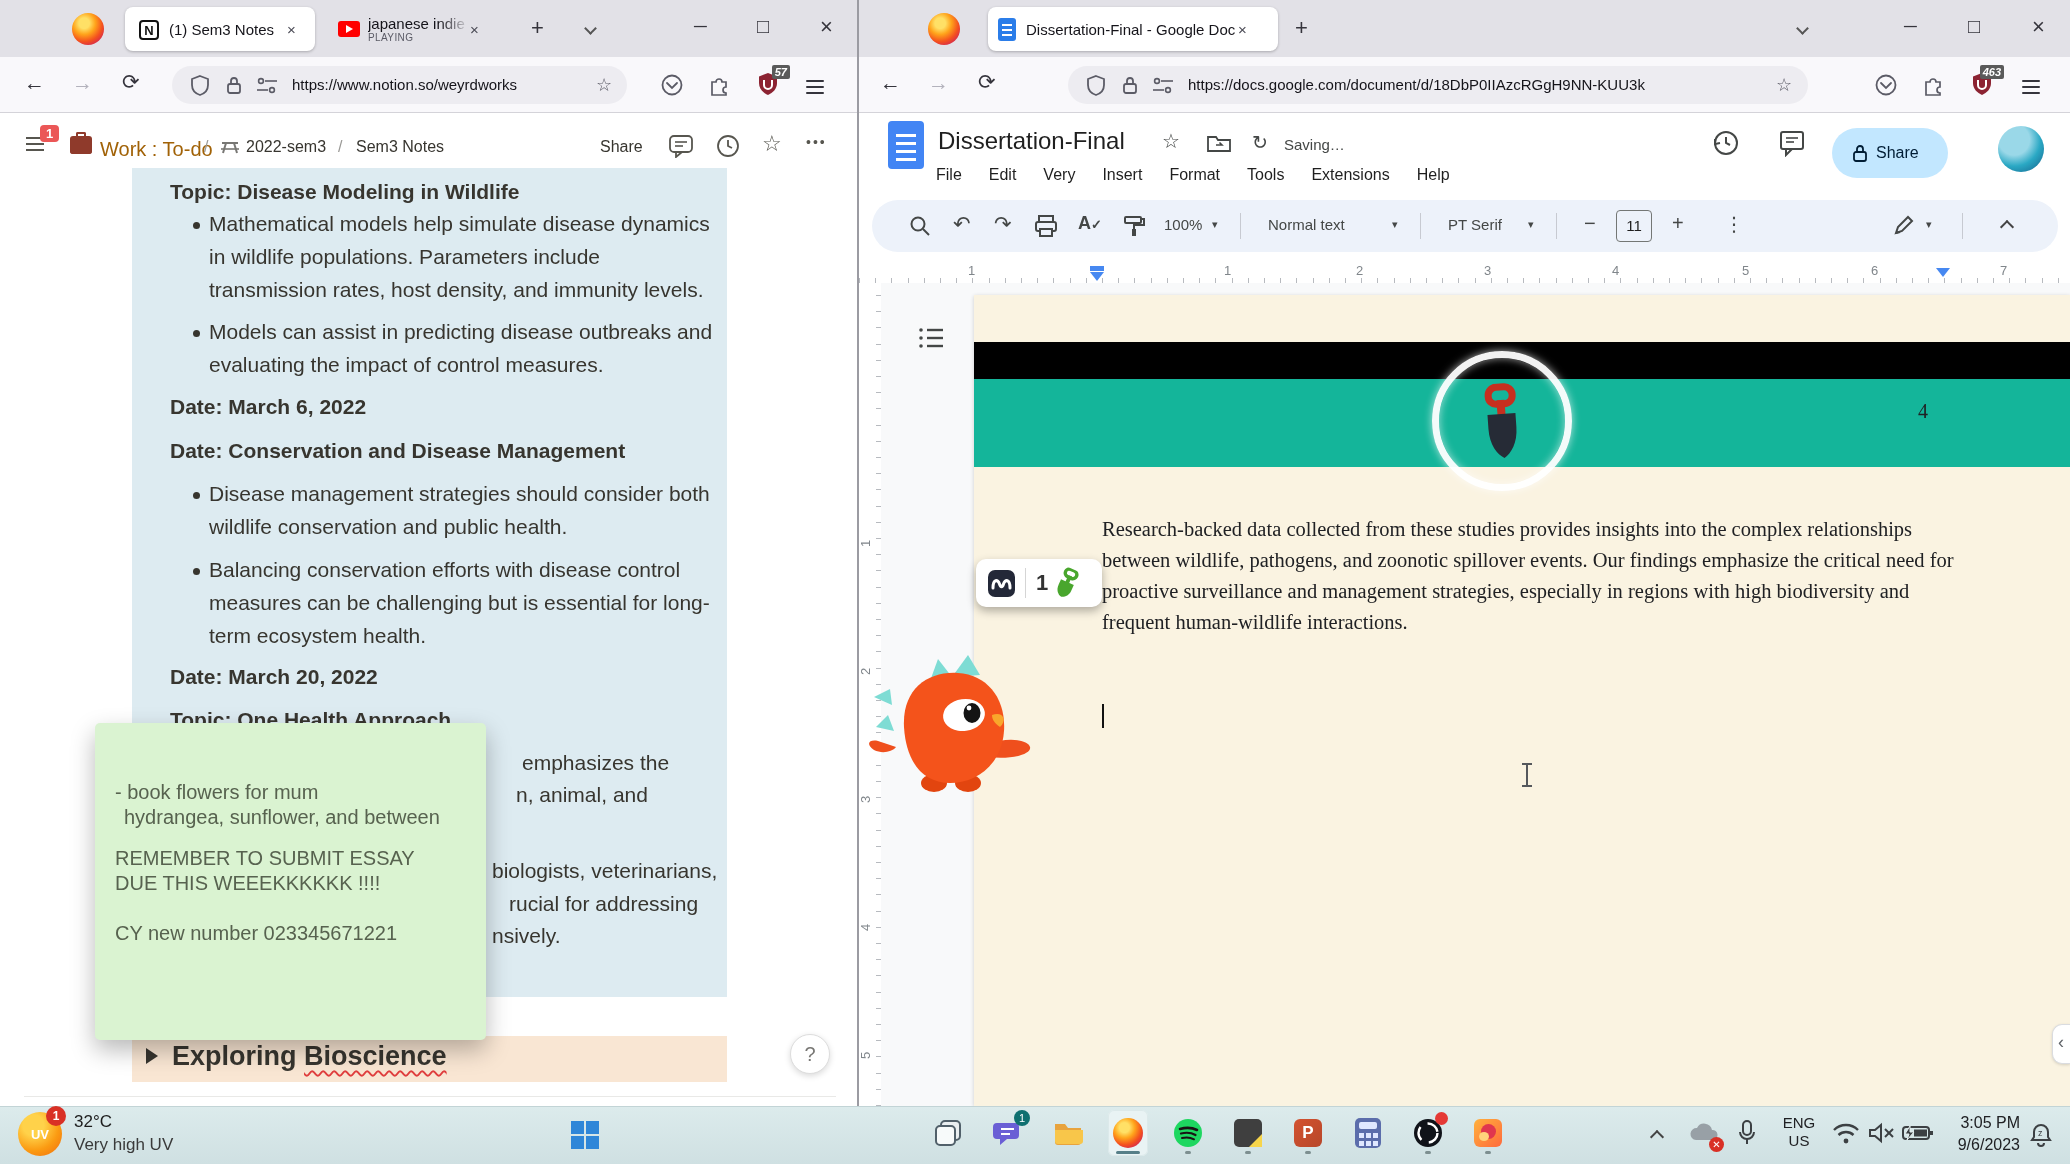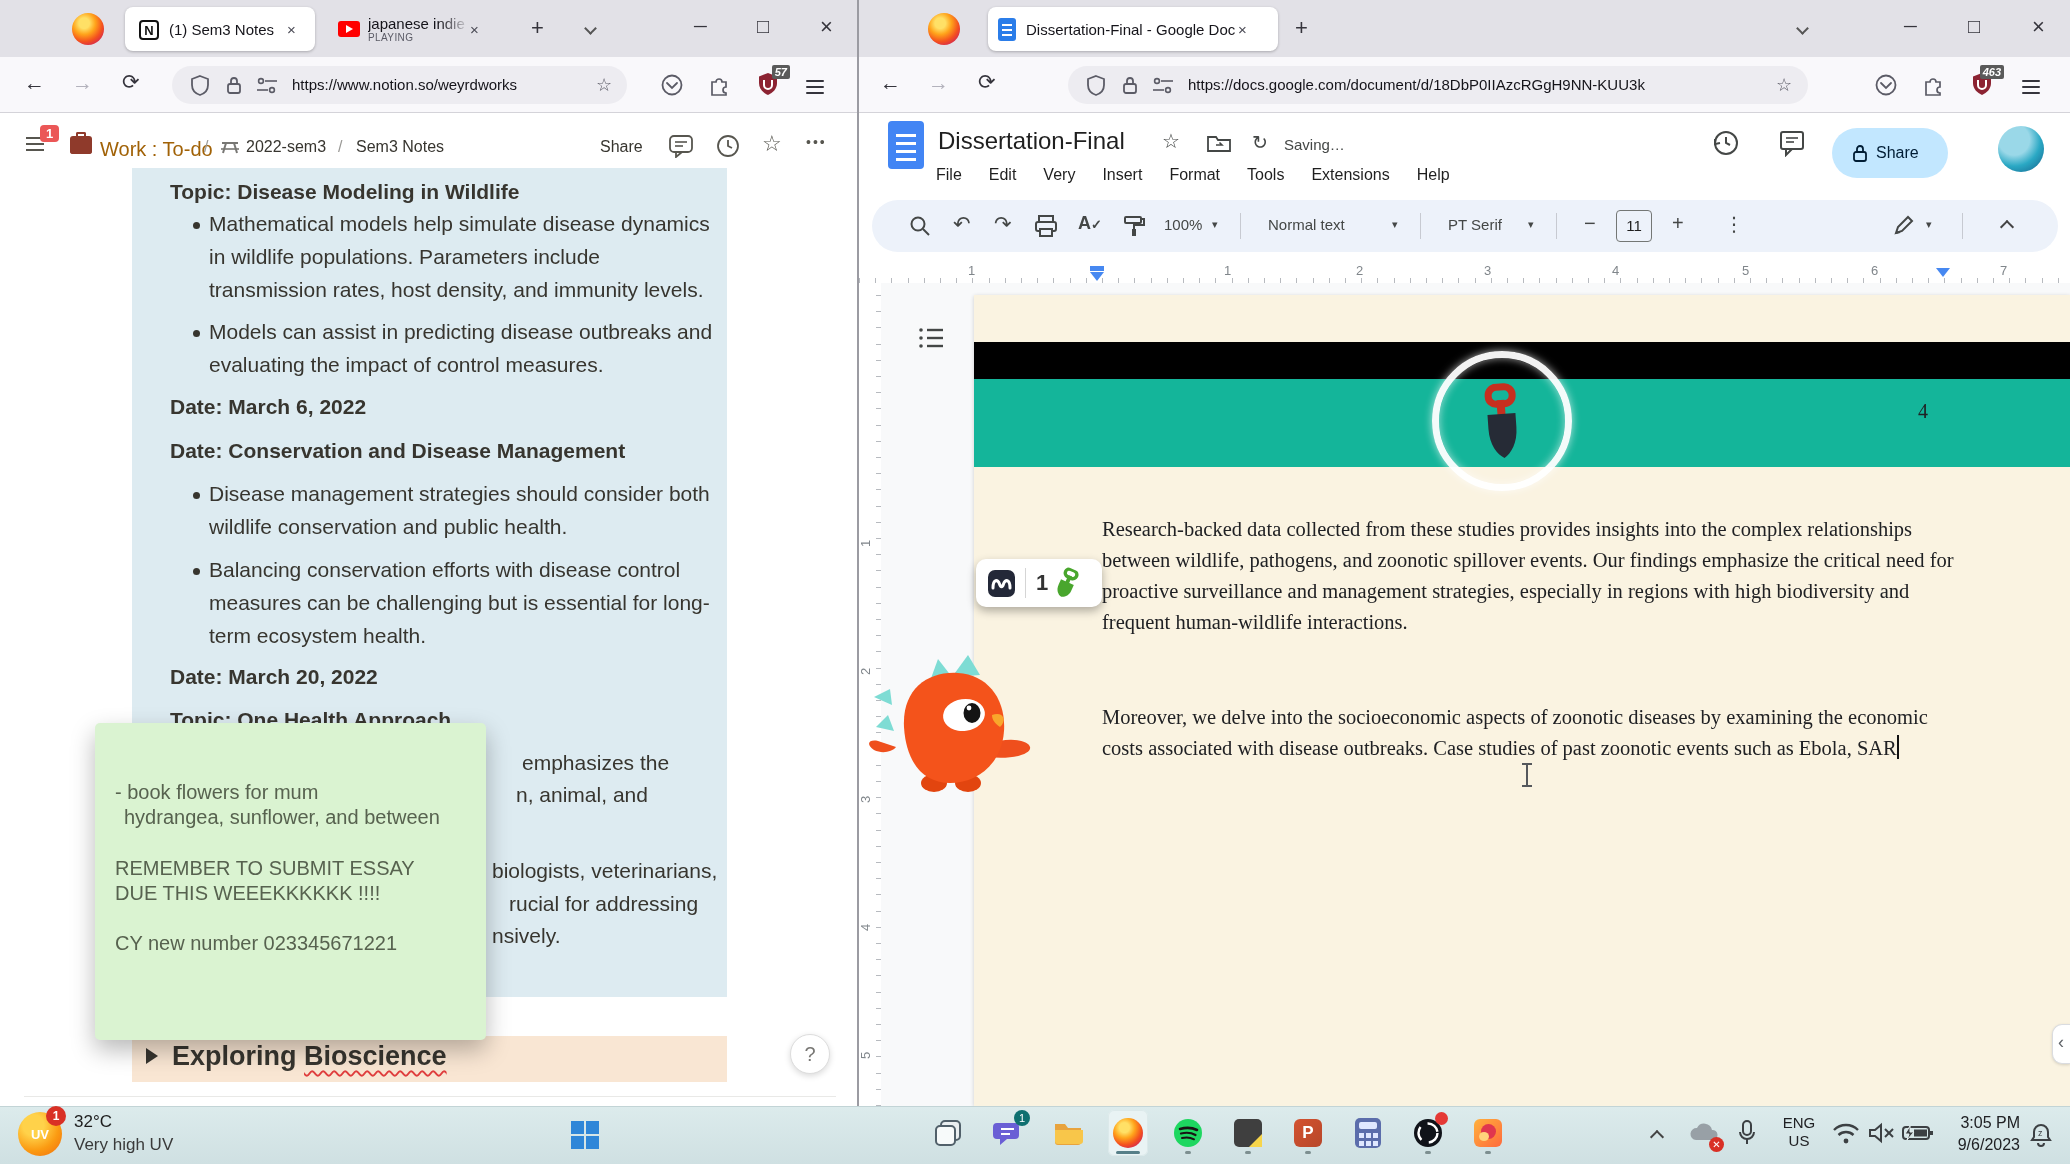--- a/index.html
+++ b/index.html
@@ -223,21 +223,21 @@
   <div class="abs" style="left:172px;top:1041px;font-size:27px;font-weight:bold;color:#37352f;">
     <span>Exploring</span>
     <span class="misspell">Bioscience</span>
   </div>
   <div class="abs" style="left:24px;top:1096px;width:812px;height:1px;background:#e9e9e7;"></div>
   <div class="abs helpbtn" style="left:790px;top:1034px;">?</div>
 
   <div class="abs sticky" style="left:95px;top:723px;width:391px;height:317px;padding:57px 24px 0 20px;">
     <div>- book flowers for mum</div>
     <div style="margin-left:9px;">hydrangea, sunflower, and between</div>
-    <div style="margin-top:26px;width:345px;">REMEMBER TO SUBMIT ESSAY DUE THIS WEEEKKKKKK !!!!</div>
+    <div style="margin-top:16px;width:345px;">REMEMBER TO SUBMIT ESSAY DUE THIS WEEEKKKKKK !!!!</div>
     <div style="margin-top:25px;">CY new number 023345671221</div>
   </div>
 
   <div class="abs" style="left:857px;top:0;width:2px;height:1106px;background:#9b9ba2;"></div>
 
   <div class="abs tabbar" style="left:859px;top:0;width:1211px;height:57px;"></div>
   <div class="abs fflogo" style="left:928px;top:13px;"></div>
 
   <div class="abs fftab flex" style="left:988px;top:7px;width:290px;height:44px;padding:0 10px;">
     <span style="width:18px;height:23px;background:#2b7de9;border-radius:3px;position:relative;flex:none;">
@@ -417,21 +417,21 @@
   <span class="abs doctxt" style="left:1918px;top:396px;font-size:20px;">4</span>
 
   <div class="abs" style="left:1432px;top:351px;width:140px;height:140px;border-radius:50%;border:7px solid rgba(255,255,255,.95);box-shadow:0 0 8px rgba(255,255,255,.7), inset 0 0 8px rgba(255,255,255,.6);"></div>
   <svg class="abs" style="left:1474px;top:383px;transform:rotate(-4deg);" width="56" height="78">
     <rect x="16" y="4" width="24" height="17" rx="8" fill="none" stroke="#c62f1f" stroke-width="7"></rect>
     <rect x="24" y="17" width="8" height="16" fill="#c62f1f"></rect>
     <path d="M14 31 L42 31 L42 45 C42 61 35 71 28 75 C21 71 14 61 14 45 Z" fill="#262b36"></path>
   </svg>
 
   <div class="abs doctxt" style="left:1102px;top:514px;width:852px;">Research-backed data collected from these studies provides insights into the complex relationships between wildlife, pathogens, and zoonotic spillover events. Our findings emphasize the critical need for proactive surveillance and management strategies, especially in regions with high biodiversity and frequent human-wildlife interactions.</div>
-  <div class="abs doctxt" style="left:1102px;top:702px;width:852px;"><span>Moreover, we delve into the socioeconomic aspects of zoonotic diseases by examining the economic costs associated with disease outbreaks. Case studies of past zoonotic events such as Ebola, SAR</span><span class="caret"></span></div>
+  <div class="abs doctxt" style="left:1102px;top:702px;width:852px;"><span class="caret"></span></div>
 
   <svg class="abs" style="left:1520px;top:762px;" width="14" height="26">
       <line x1="2" y1="2" x2="12" y2="2" stroke="#55585c" stroke-width="2"></line>
       <line x1="7" y1="2" x2="7" y2="24" stroke="#55585c" stroke-width="2"></line>
       <line x1="2" y1="24" x2="12" y2="24" stroke="#55585c" stroke-width="2"></line>
     </svg>
 
   <div class="abs" style="left:2052px;top:1024px;width:18px;height:40px;background:#fff;border:1px solid #dadce0;border-right:none;border-radius:10px 0 0 10px;box-shadow:0 1px 3px rgba(0,0,0,.15);">
     <span style="position:absolute;left:5px;top:7px;color:#5f6368;font-size:18px;">‹</span>
   </div>

